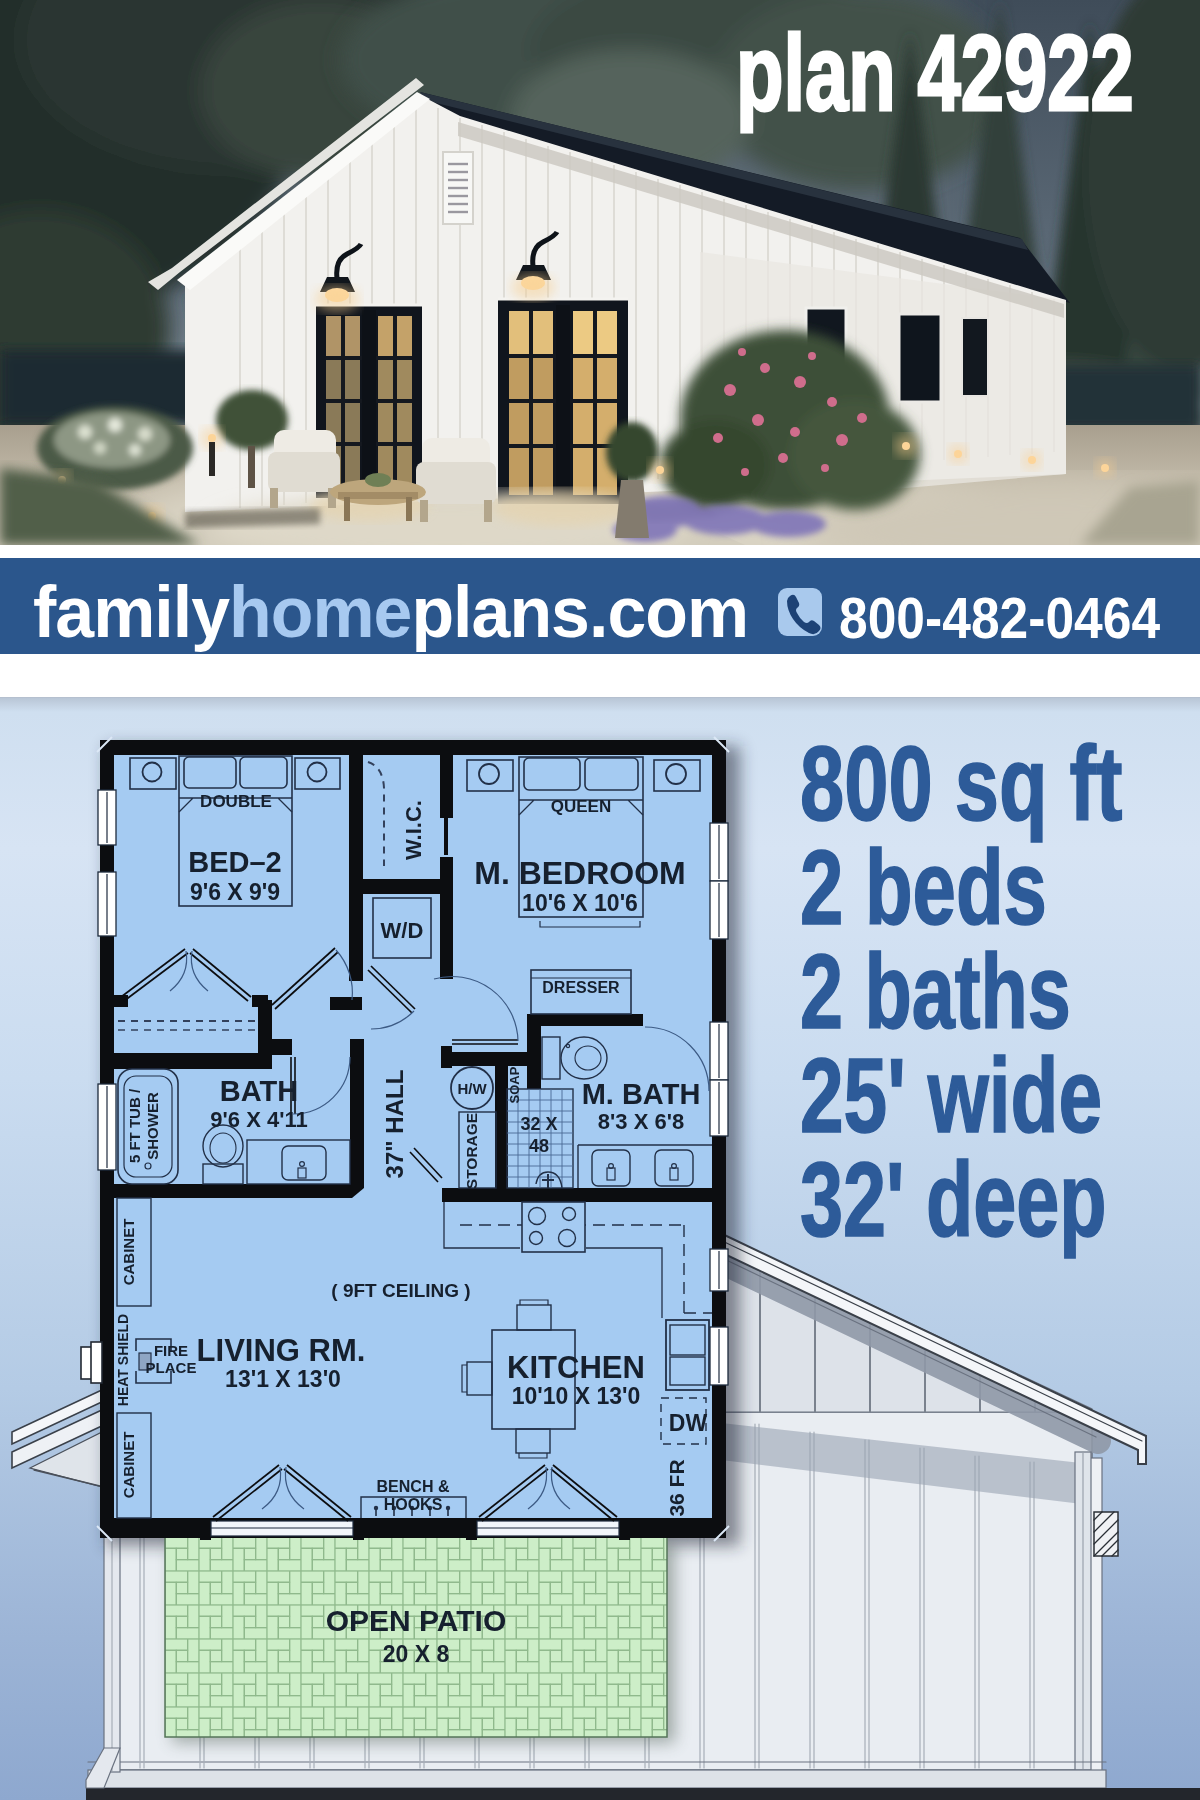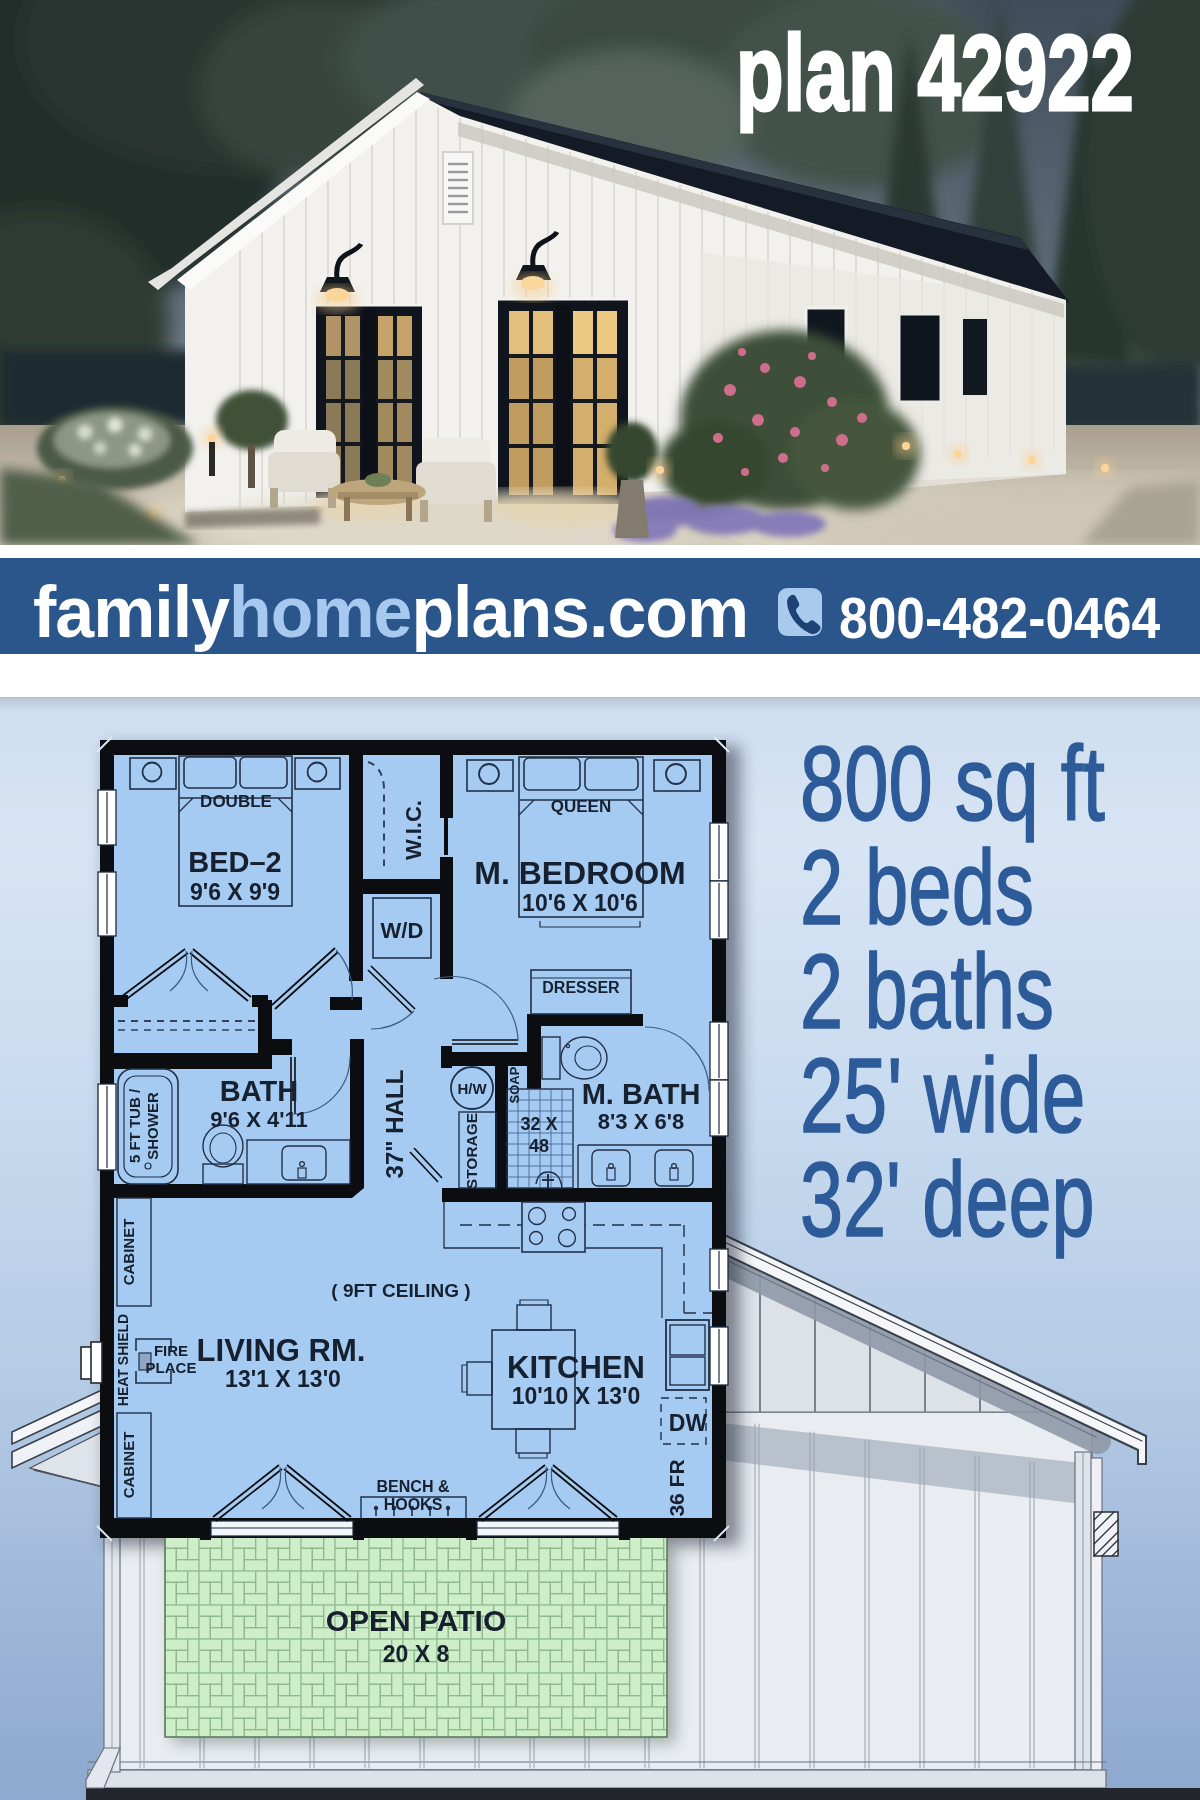--- a/index.html
+++ b/index.html
@@ -729,19 +729,19 @@
 <text x="684" y="1488" font-size="21" transform="rotate(-90 684 1488)">36 FR</text>
 
 <text x="413" y="1492" font-size="16">BENCH &amp;</text>
 <text x="413" y="1510" font-size="16">HOOKS</text>
 
 <text x="416" y="1631" font-size="30">OPEN PATIO</text>
 <text x="416" y="1662" font-size="23">20 X 8</text>
 </g>
 </svg>
 
-<div class="abs" style="left:800px;top:731px;width:400px;color:#2d5b99;font-weight:normal;font-size:106px;line-height:104px;white-space:nowrap;-webkit-text-stroke:1.6px #2d5b99">
+<div class="abs" style="left:800px;top:731px;width:400px;color:#2d5b99;font-weight:bold;font-size:106px;line-height:104px;white-space:nowrap;-webkit-text-stroke:1.6px #2d5b99">
 <div style="transform:scaleX(0.75);transform-origin:0 0">800 sq ft</div>
 <div style="transform:scaleX(0.735);transform-origin:0 0">2 beds</div>
 <div style="transform:scaleX(0.73);transform-origin:0 0">2 baths</div>
 <div style="transform:scaleX(0.74);transform-origin:0 0">25' wide</div>
 <div style="transform:scaleX(0.73);transform-origin:0 0">32' deep</div>
 </div>
 
 </body></html>

